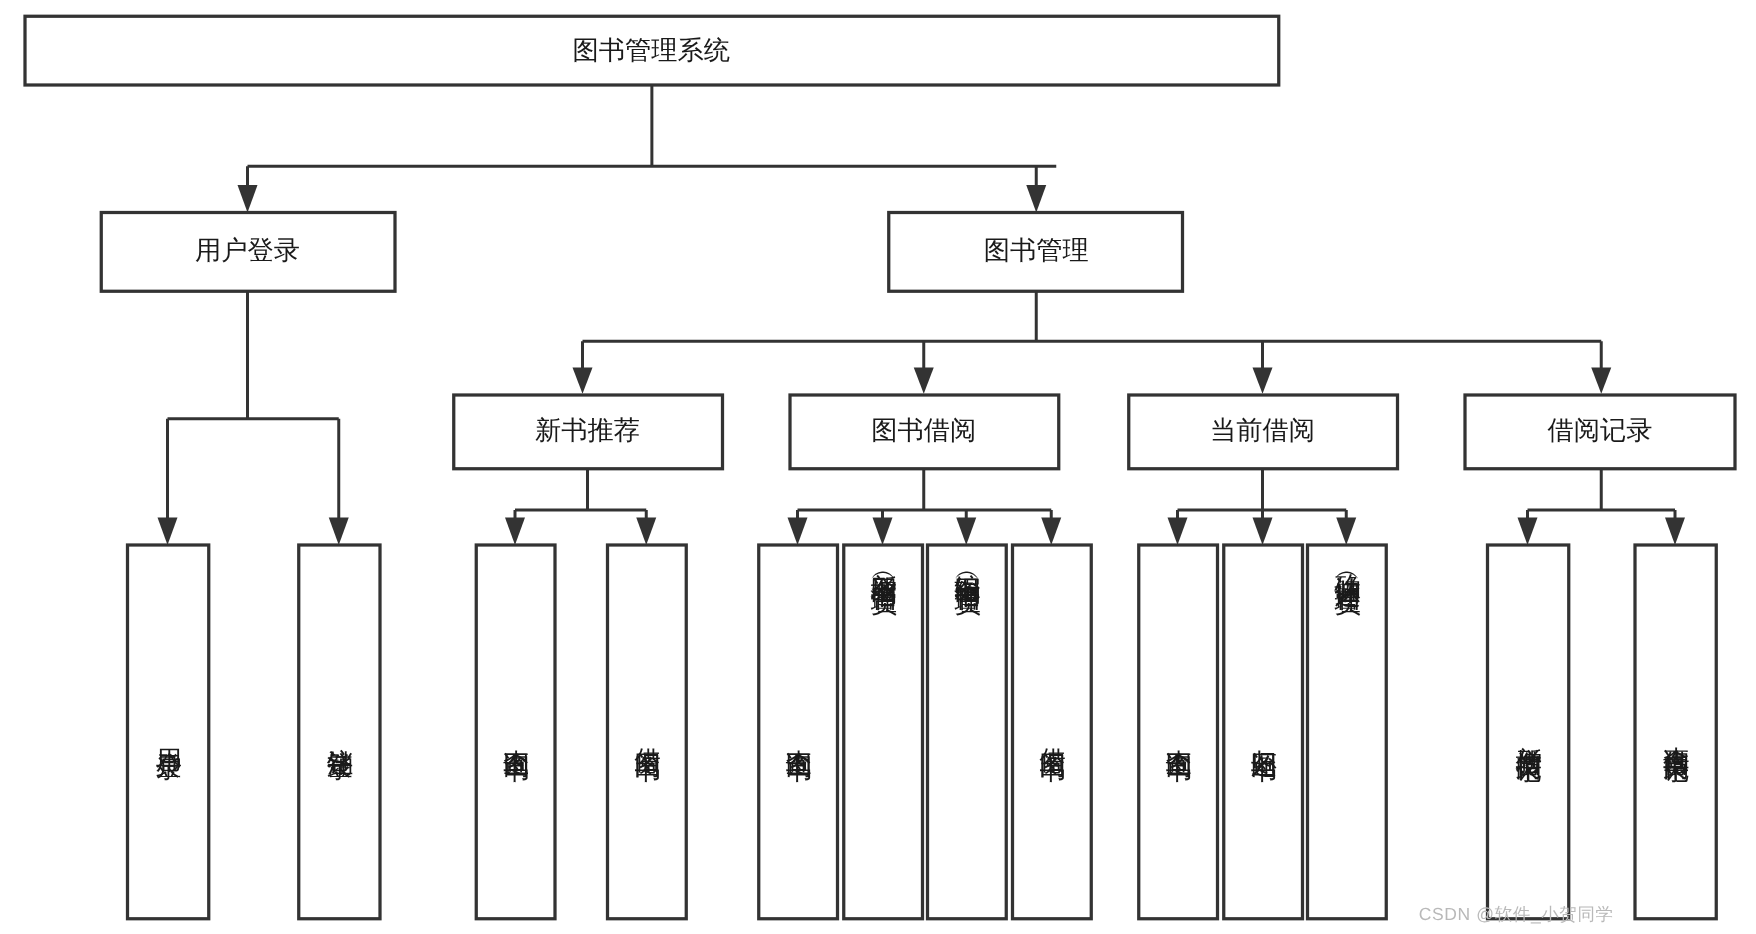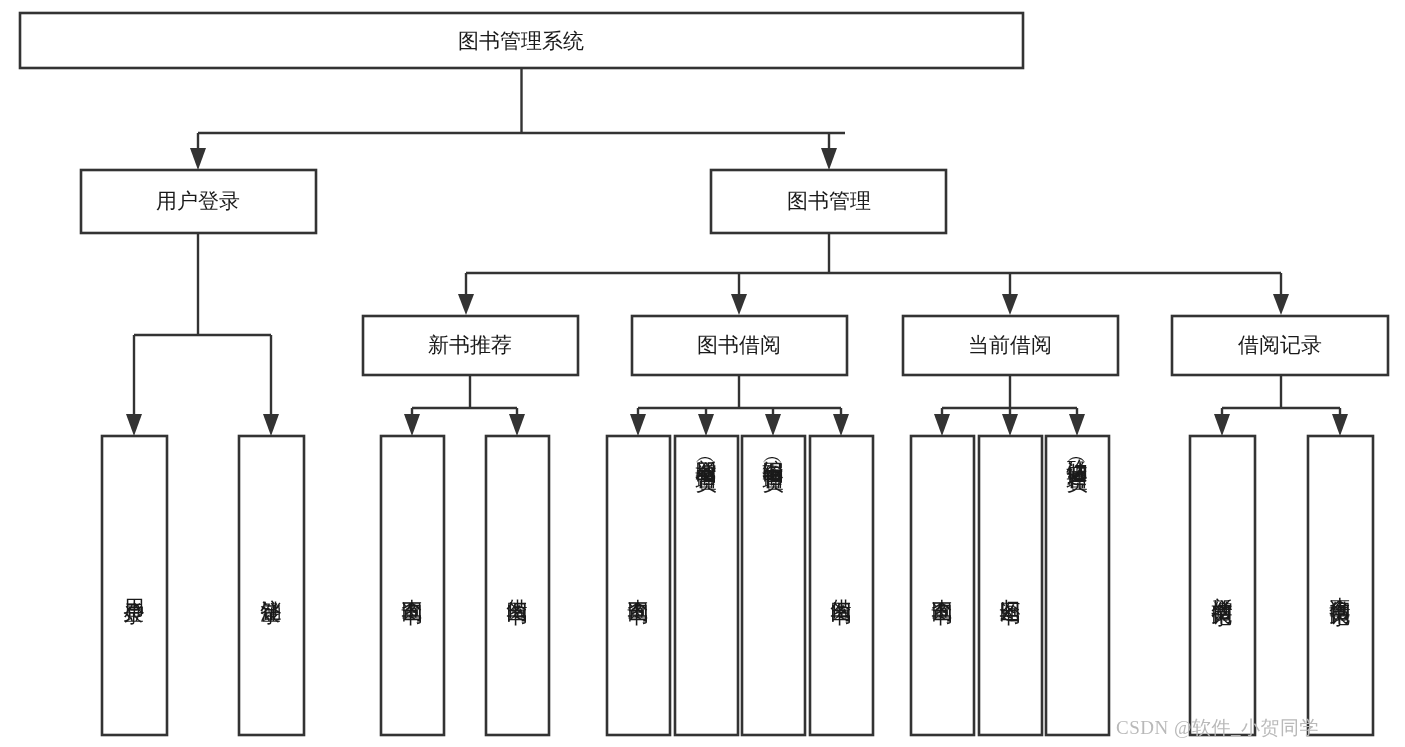--- a/index.html
+++ b/index.html
@@ -66,24 +66,24 @@
     display: flex;
     align-items: flex-start;
     justify-content: center;
     pointer-events: none;
   }
   .vlabel-wrap.center {
     align-items: center;
   }
   .watermark {
     position: absolute;
-    right: 0;
+    right: 28px;
     bottom: 6px;
-    font-family: Liberation Serif, serif;
-    font-size: 19px;
+    font-family: Liberation Sans, sans-serif;
+    font-size: 14px;
     color: #b9b9b9;
     letter-spacing: 0.5px;
     white-space: nowrap;
   }
 </style>
 </head>
 <body>
 
 <div id="diagram-root">
 

